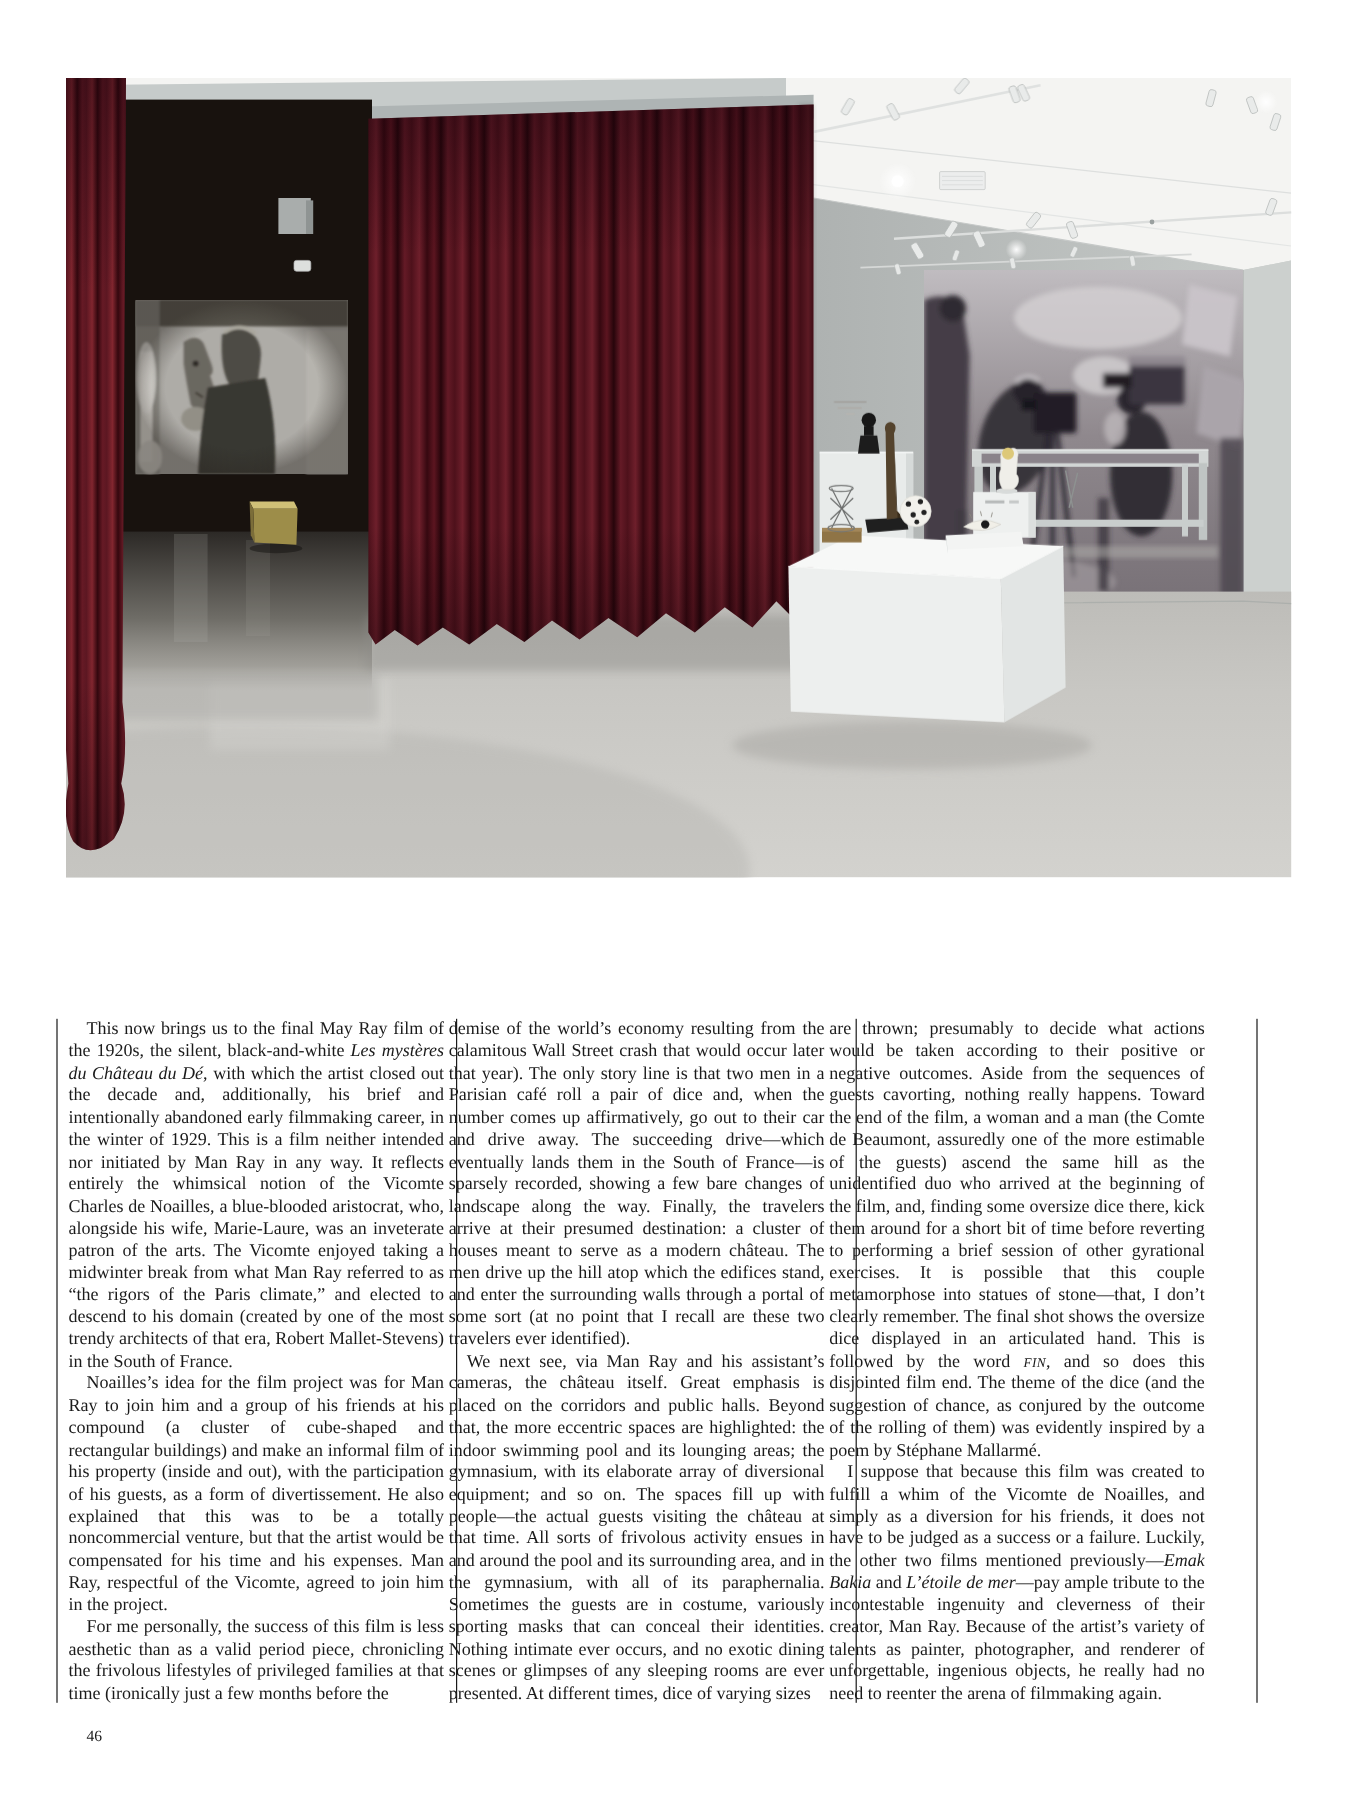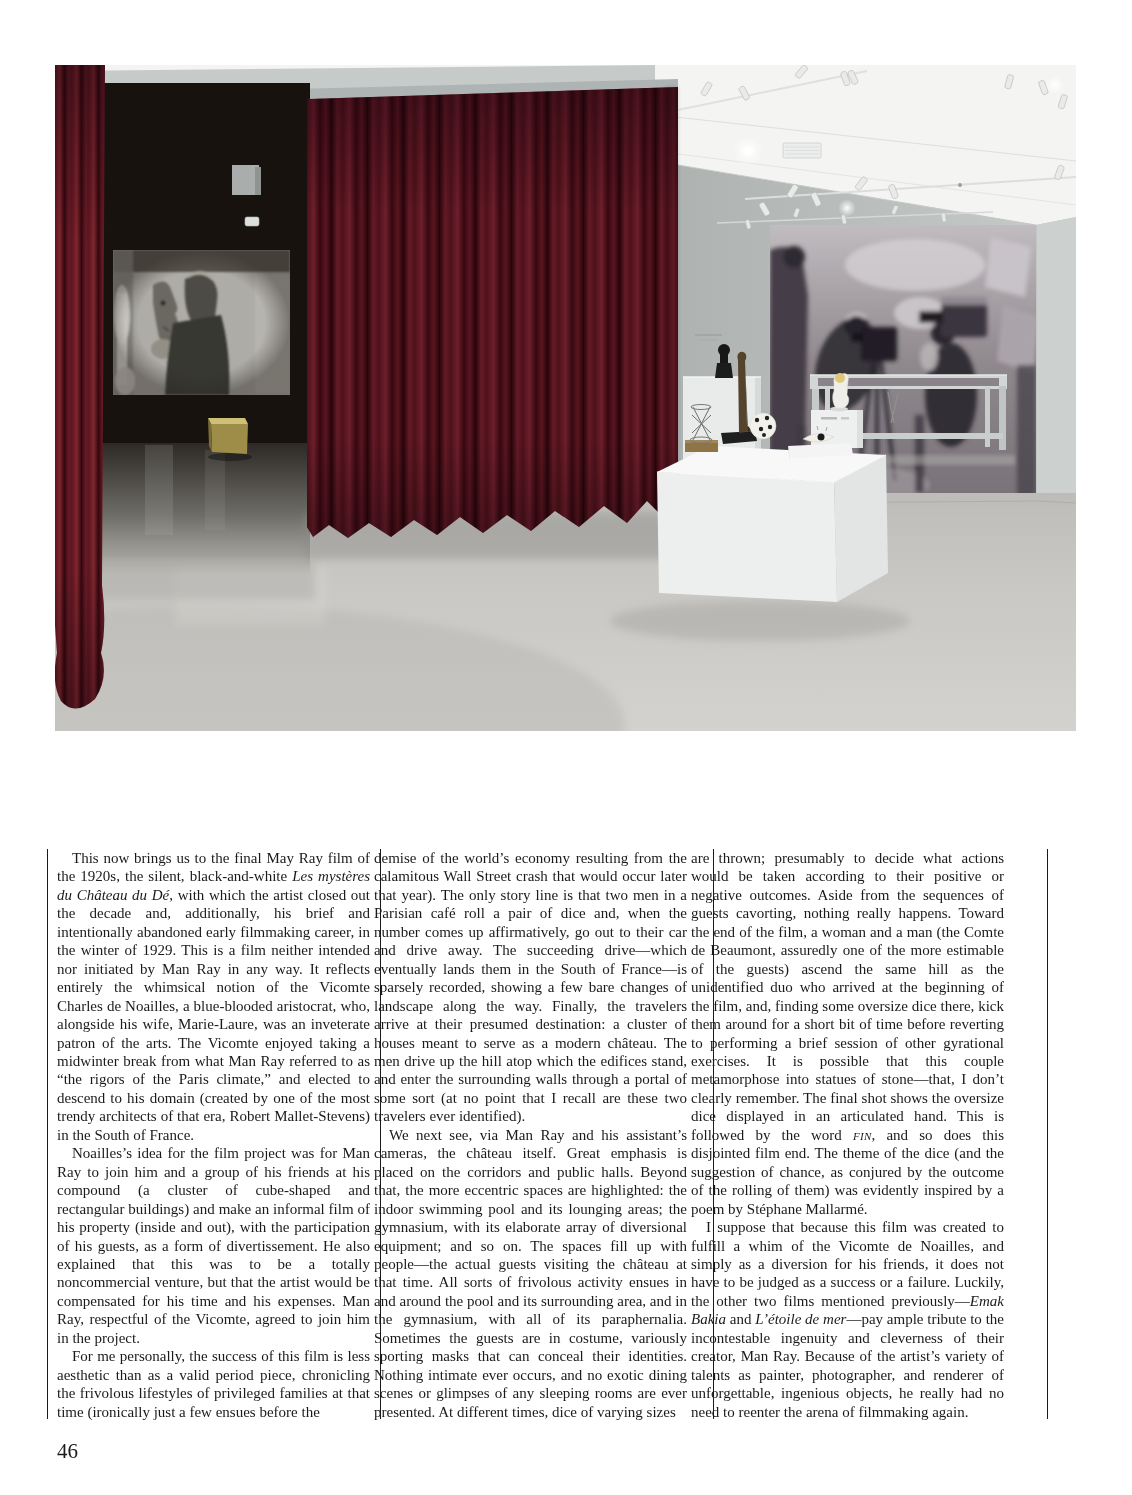--- a/index.html
+++ b/index.html
@@ -17,22 +17,22 @@
     color:var(--textBlack,#1a1a1a);
     hyphens:auto;-webkit-hyphens:auto;
   }
   .col p{margin:0;}
   .col p.indent{text-indent:15px;}
   .col em{font-style:italic;}
   .col .sc{font-variant:small-caps;letter-spacing:0.3px;font-style:italic;}
   .vrule{position:absolute;top:849px;width:1px;height:570px;background:var(--ruleBlack,#1a1a1a);}
   #vr0{left:47px;} #vr1{left:380px;} #vr2{left:713px;} #vr3{left:1047px;}
   .pagenum{
-    position:absolute;left:57px;top:1439px;
-    font-size:21px;color:var(--textBlack,#1a1a1a);
+    position:absolute;left:72px;top:1439px;
+    font-size:13px;color:var(--textBlack,#1a1a1a);
   }
   
   .ceilFill{fill:var(--ceiling,#f4f4f2);}
   .fasciaFill{fill:var(--fascia,#c6cbca);}
   .screenFill{fill:var(--screenGray,#aeaca7);}
   .darkroomFill{fill:var(--darkRoom,#18120e);}
 </style>
 </head>
 <body>
 
@@ -346,21 +346,21 @@
 
 <div class="vrule" id="vr0"></div>
 <div class="vrule" id="vr1"></div>
 <div class="vrule" id="vr2"></div>
 <div class="vrule" id="vr3"></div>
 
 <div class="article">
   <div class="col">
       <p class="indent"><span>This now brings us to the final May Ray film of the 1920s, the silent, black-and-white </span><em>Les mystères du Château du Dé</em><span>, with which the artist closed out the decade and, additionally, his brief and intentionally abandoned early filmmaking career, in the winter of 1929. This is a film neither intended nor initiated by Man Ray in any way. It reflects entirely the whimsical notion of the Vicomte Charles de Noailles, a blue-blooded aristocrat, who, alongside his wife, Marie-Laure, was an inveterate patron of the arts. The Vicomte enjoyed taking a midwinter break from what Man Ray referred to as “the rigors of the Paris climate,” and elected to descend to his domain (created by one of the most trendy architects of that era, Robert Mallet-Stevens) in the South of France.</span></p>
       <p class="indent"><span>Noailles’s idea for the film project was for Man Ray to join him and a group of his friends at his compound (a cluster of cube-shaped and rectangular buildings) and make an informal film of his property (inside and out), with the participation of his guests, as a form of divertissement. He also explained that this was to be a totally noncommercial venture, but that the artist would be compensated for his time and his expenses. Man Ray, respectful of the Vicomte, agreed to join him in the project.</span></p>
-      <p class="indent"><span>For me personally, the success of this film is less aesthetic than as a valid period piece, chronicling the frivolous lifestyles of privileged families at that time (ironically just a few ensues before the</span></p>
+      <p class="indent"><span>For me personally, the success of this film is less aesthetic than as a valid period piece, chronicling the frivolous lifestyles of privileged families at that time (ironically just a few months before the</span></p>
     </div>
   <div class="col">
       <p class=""><span>demise of the world’s economy resulting from the calamitous Wall Street crash that would occur later that year). The only story line is that two men in a Parisian café roll a pair of dice and, when the number comes up affirmatively, go out to their car and drive away. The succeeding drive—which eventually lands them in the South of France—is sparsely recorded, showing a few bare changes of landscape along the way. Finally, the travelers arrive at their presumed destination: a cluster of houses meant to serve as a modern château. The men drive up the hill atop which the edifices stand, and enter the surrounding walls through a portal of some sort (at no point that I recall are these two travelers ever identified).</span></p>
       <p class="indent"><span>We next see, via Man Ray and his assistant’s cameras, the château itself. Great emphasis is placed on the corridors and public halls. Beyond that, the more eccentric spaces are highlighted: the indoor swimming pool and its lounging areas; the gymnasium, with its elaborate array of diversional equipment; and so on. The spaces fill up with people—the actual guests visiting the château at that time. All sorts of frivolous activity ensues in and around the pool and its surrounding area, and in the gymnasium, with all of its paraphernalia. Sometimes the guests are in costume, variously sporting masks that can conceal their identities. Nothing intimate ever occurs, and no exotic dining scenes or glimpses of any sleeping rooms are ever presented. At different times, dice of varying sizes</span></p>
     </div>
   <div class="col">
       <p class=""><span>are thrown; presumably to decide what actions would be taken according to their positive or negative outcomes. Aside from the sequences of guests cavorting, nothing really happens. Toward the end of the film, a woman and a man (the Comte de Beaumont, assuredly one of the more estimable of the guests) ascend the same hill as the unidentified duo who arrived at the beginning of the film, and, finding some oversize dice there, kick them around for a short bit of time before reverting to performing a brief session of other gyrational exercises. It is possible that this couple metamorphose into statues of stone—that, I don’t clearly remember. The final shot shows the oversize dice displayed in an articulated hand. This is followed by the word </span><span class="sc">fin</span><span>, and so does this disjointed film end. The theme of the dice (and the suggestion of chance, as conjured by the outcome of the rolling of them) was evidently inspired by a poem by Stéphane Mallarmé.</span></p>
       <p class="indent"><span>I suppose that because this film was created to fulfill a whim of the Vicomte de Noailles, and simply as a diversion for his friends, it does not have to be judged as a success or a failure. Luckily, the other two films mentioned previously—</span><em>Emak Bakia</em><span> and </span><em>L’étoile de mer</em><span>—pay ample tribute to the incontestable ingenuity and cleverness of their creator, Man Ray. Because of the artist’s variety of talents as painter, photographer, and renderer of unforgettable, ingenious objects, he really had no need to reenter the arena of filmmaking again.</span></p>
     </div>
 </div>

